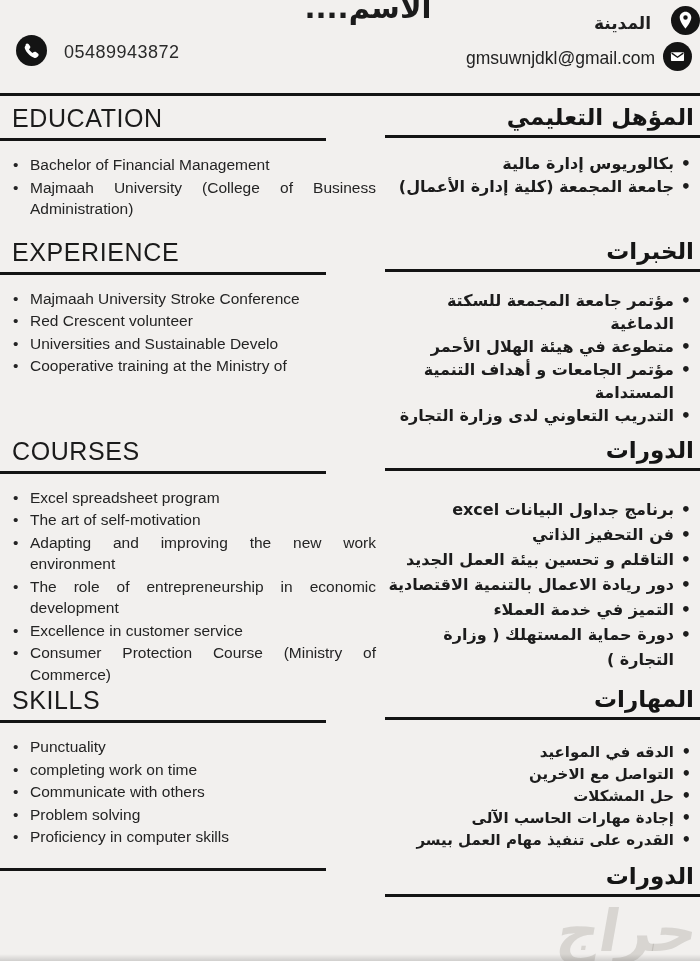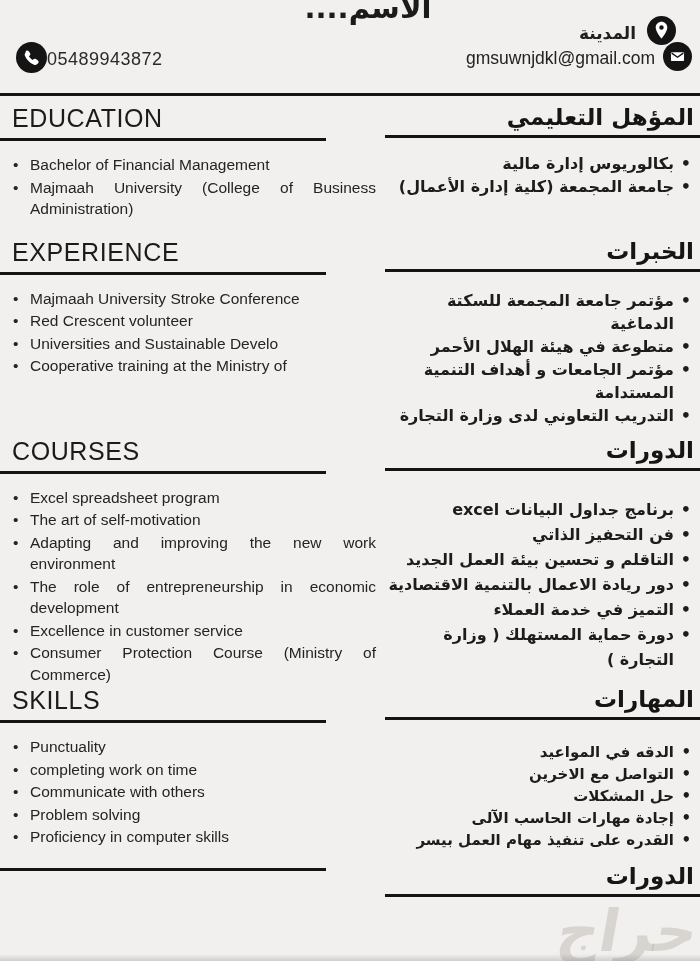--- a/index.html
+++ b/index.html
@@ -14,27 +14,27 @@
   .page { position:absolute; inset:0; }
 
   
   .header { position:relative; height:74px; }
   .name {
     position:absolute; top:-9px; left:368px; transform:translateX(-50%);
     font-family:"DejaVu Sans", sans-serif;
     font-size:29px; font-weight:700; color:#1b1b1b; direction:rtl;
   }
   .city-wrap {
-    position:absolute; top:6px; right:24px;
-    display:flex; align-items:center; gap:11px;margin-top:10px;
+    position:absolute; top:6px; right:0;
+    display:flex; align-items:center; gap:20px;
   }
   .city-label { font-family:"DejaVu Sans", sans-serif; font-size:17px; font-weight:700; direction:rtl; }
   .phone-wrap {
-    position:absolute; top:42px; left:16px;
-    display:flex; align-items:center; gap:0;
+    position:absolute; top:35px; left:16px;
+    display:flex; align-items:center; gap:17px;
   }
   .phone-number { font-size:18px; font-weight:400; color:#2a2a2a; letter-spacing:0.5px; }
   .email-wrap {
     position:absolute; top:42px; right:8px;
     display:flex; align-items:center; gap:8px;
   }
   .email-text { font-size:17.5px; color:#222; }
   .badge-icon { display:block; }
   .top-divider {
     position:absolute; left:0; top:93px; width:100%; height:3px; background:#141414;

